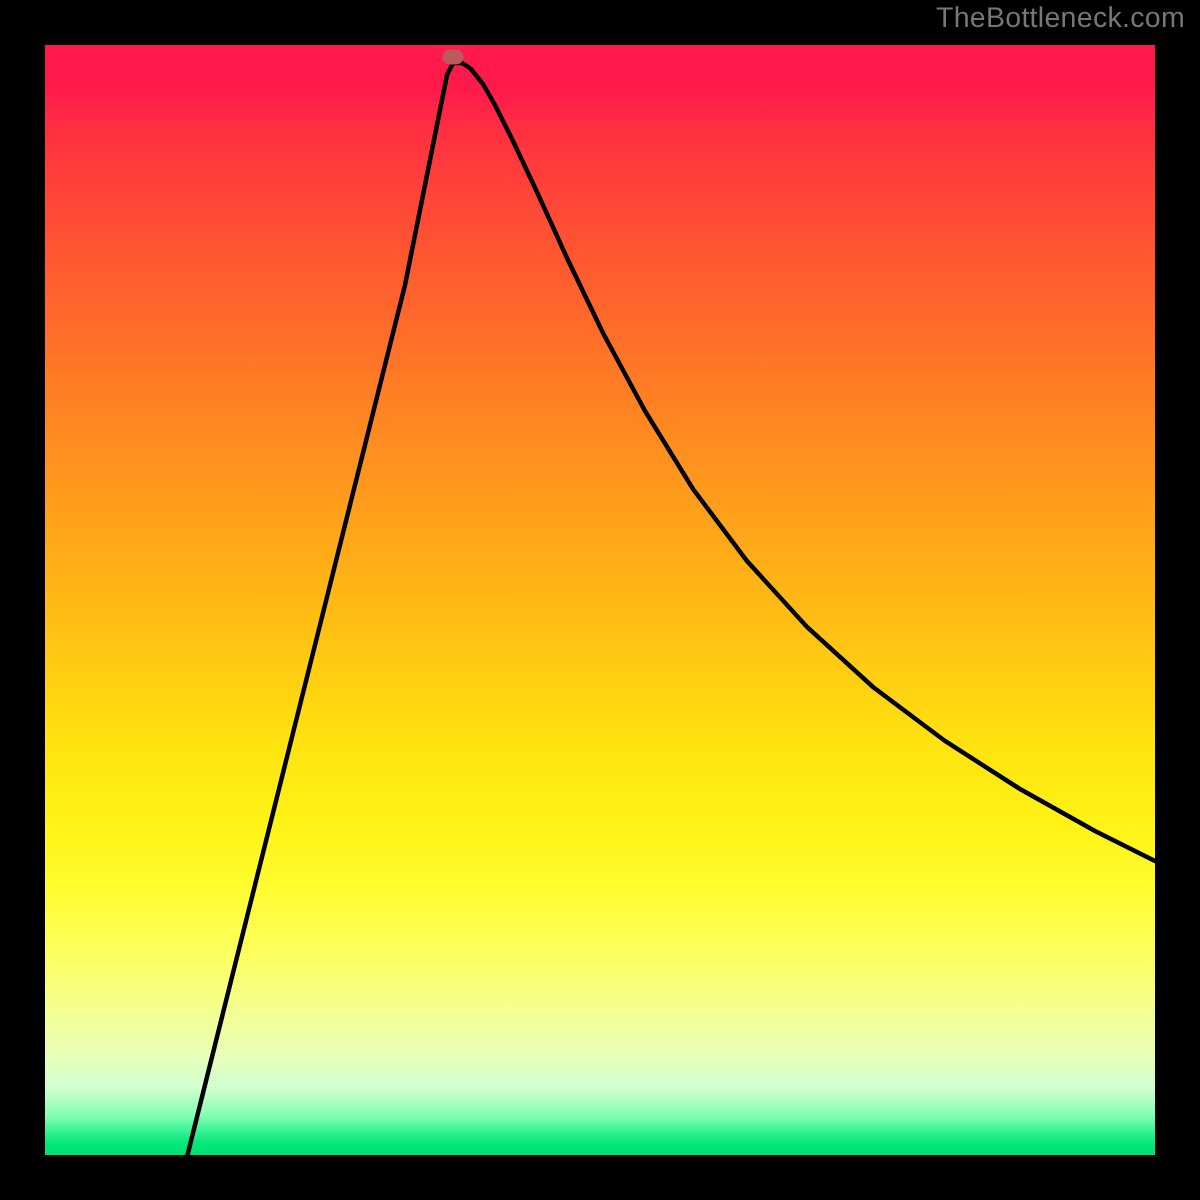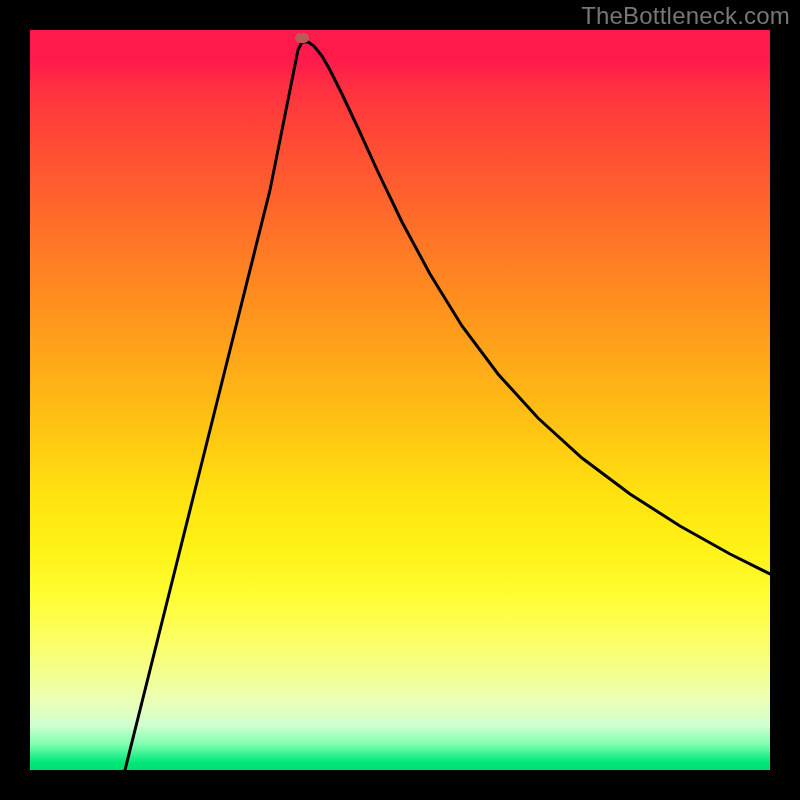--- a/index.html
+++ b/index.html
@@ -8,21 +8,21 @@
     position: relative;
     width: 800px;
     height: 800px;
     background: #000;
   }
   .watermark {
     position: absolute;
     top: 2px;
     right: 10px;
     font-family: Arial, Helvetica, sans-serif;
-    font-size: 24px;
+    font-size: 19px;
     color: #777;
     letter-spacing: 0.2px;
     z-index: 50;
     margin-left: 48px;
   }
   .plot-area {
     position: absolute;
     left: 30px;
     top: 30px;
     width: 740px;

